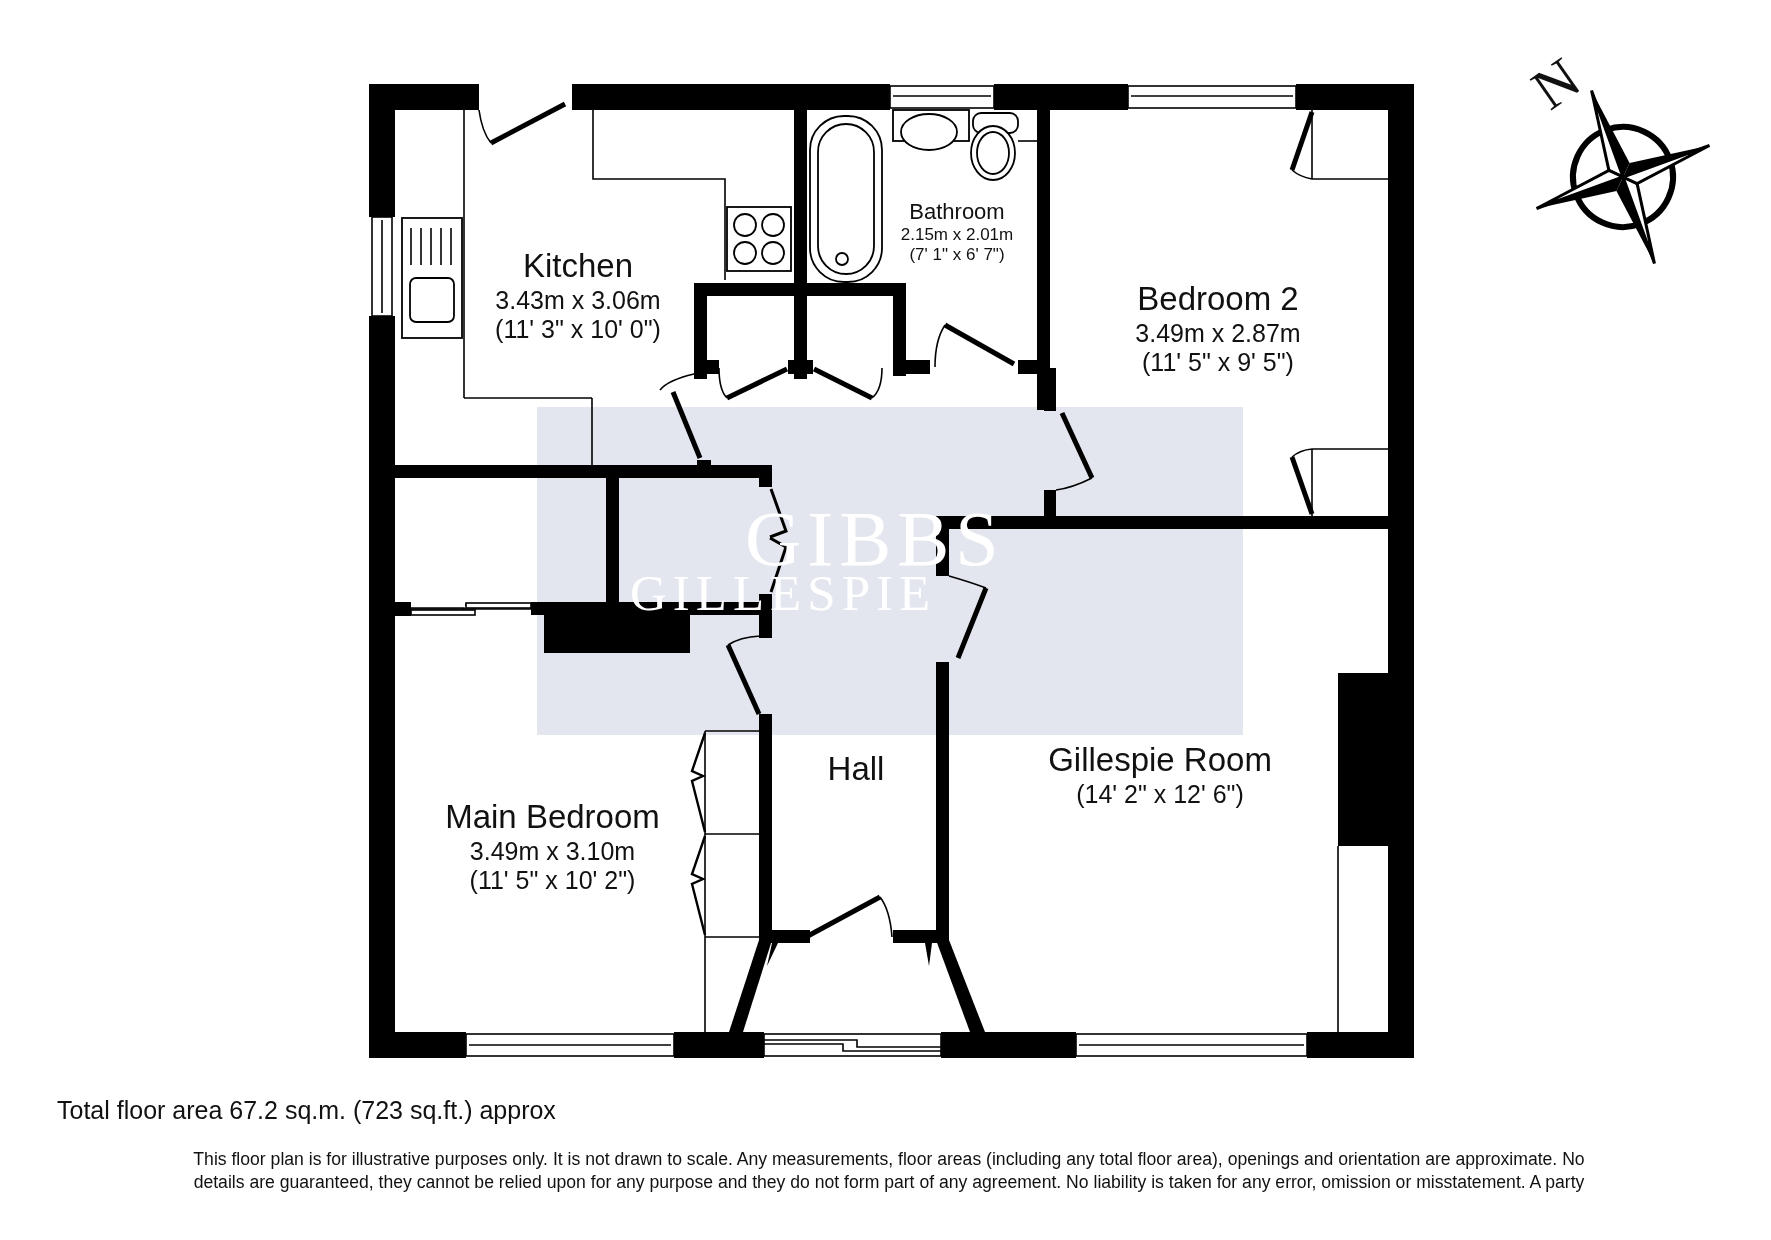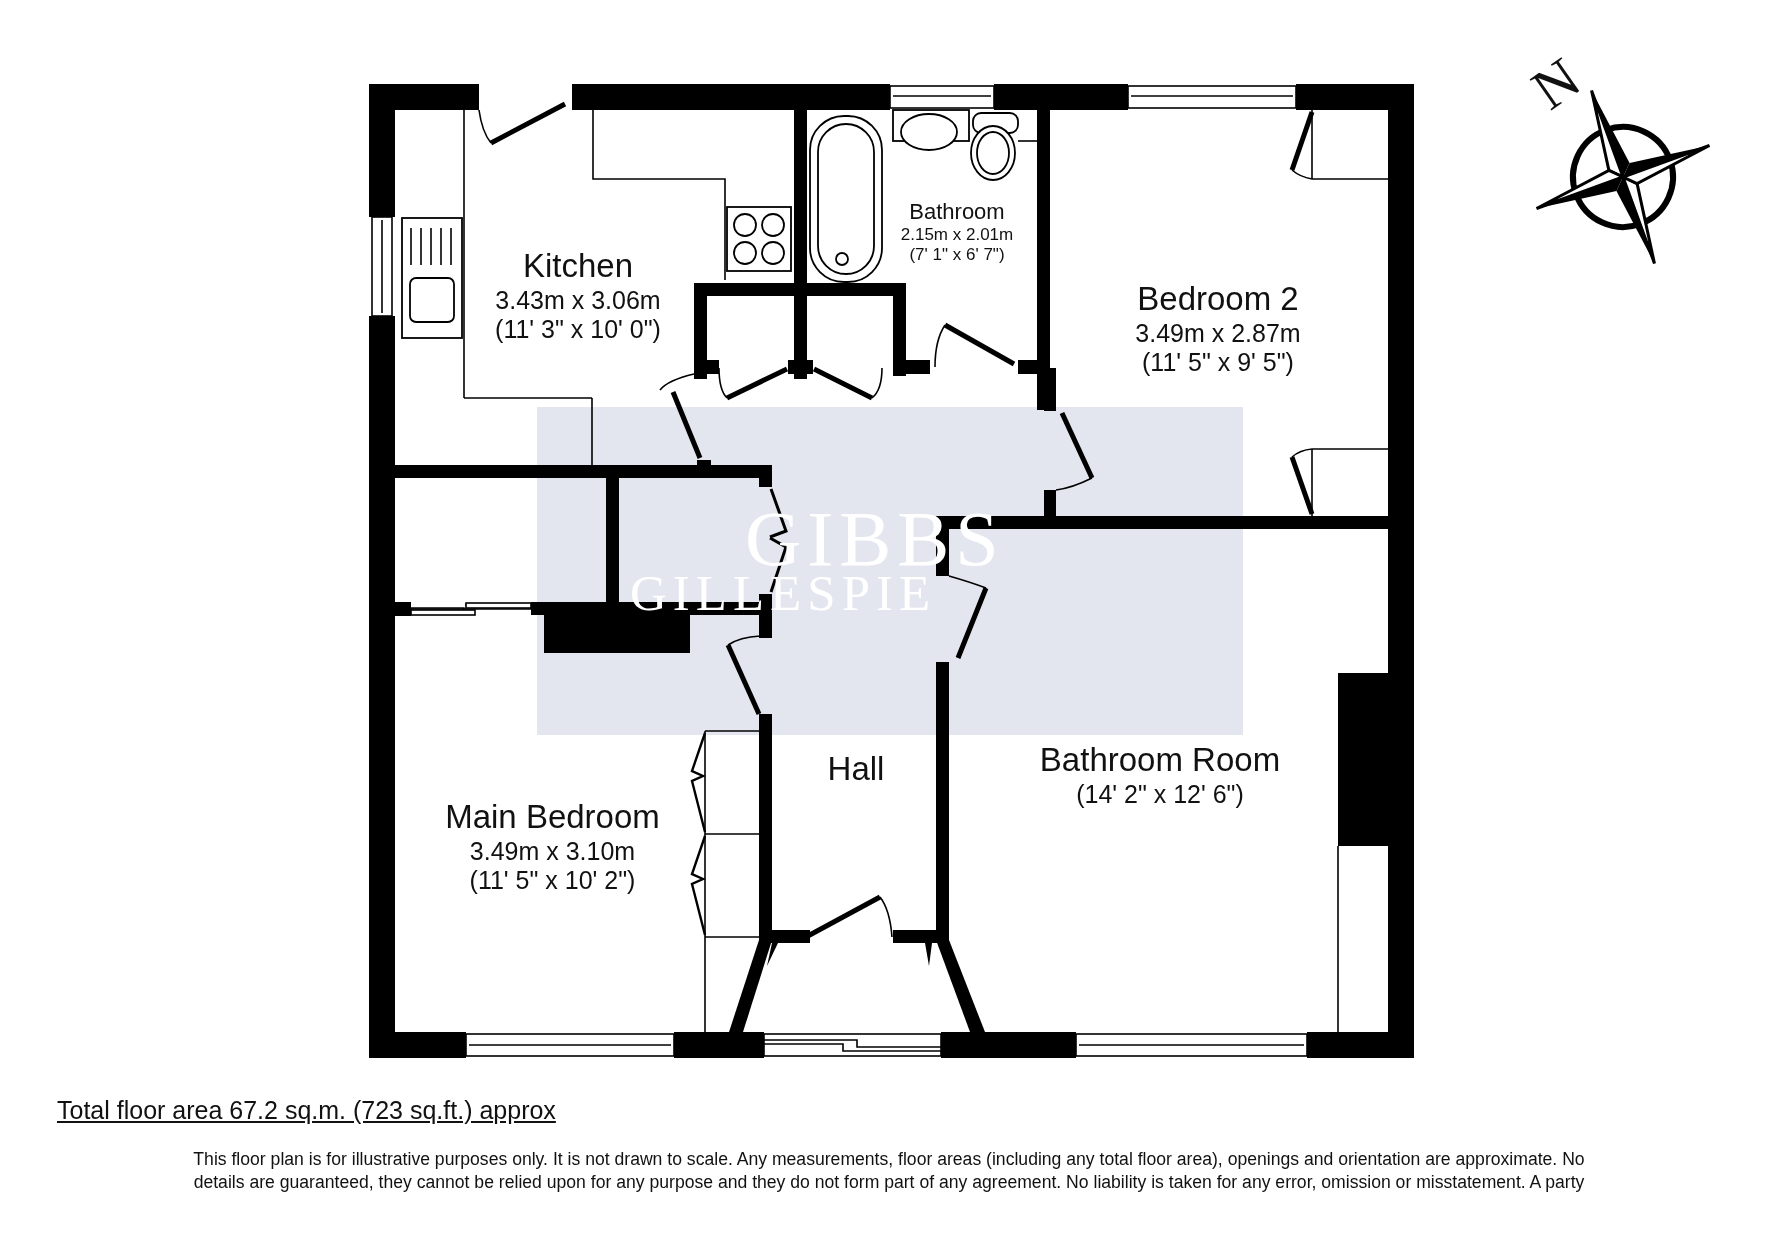--- a/index.html
+++ b/index.html
@@ -11,21 +11,21 @@
     .door { fill: none; stroke: #000; stroke-width: 5; stroke-linecap: butt; }
     .arc { fill: none; stroke: #000; stroke-width: 1.6; }
     .win { fill: #fff; stroke: #000; stroke-width: 1.6; }
     .fixture { fill: #fff; stroke: #000; stroke-width: 1.8; }
     .room-label { position: absolute; text-align: center; line-height: 1.18; white-space: nowrap; }
     .room-label .name { display: block; font-size: 33px; }
     .room-label .metric, .room-label .imperial { display: block; font-size: 25px; }
     .room-label.small .name { font-size: 22px; }
     .room-label.small .metric, .room-label.small .imperial { font-size: 17px; line-height: 1.15; }
     .hall .name { font-size: 33px; }
-    .footer-area { position: absolute; left: 57px; top: 1096px; font-size: 25px; text-decoration: underline; }
+    .footer-area { position: absolute; left: 57px; top: 1096px; font-size: 25px; }
     .disclaimer { position: absolute; left: 44px; top: 1148px; width: 1690px; text-align: center;
                   font-size: 17.6px; line-height: 23px; }
     .watermark { position: absolute; left: 537px; top: 407px; width: 706px; height: 328px;
                  background: #e3e6ee; }
     .wm-text { position: absolute; font-family: "Liberation Serif", "DejaVu Serif", serif;
                color: #ffffff; letter-spacing: 6px; white-space: nowrap; }
     .wm-line1 { left: 745px; top: 478px; font-size: 78px; margin-top: 16px; }
     .wm-line2 { left: 630px; top: 564px; font-size: 51px; }
     .compass-n { position: absolute; left: 1535px; top: 50px; font-family: "Liberation Serif", serif;
                  font-size: 58px; transform: rotate(-35deg); transform-origin: center; }
@@ -248,21 +248,21 @@
   <span class="imperial">(7' 1" x 6' 7")</span>
 </div>
 
 <div class="room-label" style="left:1108px; top:280px; width:220px;">
   <span class="name">Bedroom 2</span>
   <span class="metric">3.49m x 2.87m</span>
   <span class="imperial">(11' 5" x 9' 5")</span>
 </div>
 
 <div class="room-label" style="left:1010px; top:741px; width:300px;">
-  <span class="name">Bathroom Room</span>
+  <span class="name">Gillespie Room</span>
   <span class="imperial">(14' 2" x 12' 6")</span>
 </div>
 
 <div class="room-label" style="left:420px; top:798px; width:265px;">
   <span class="name">Main Bedroom</span>
   <span class="metric">3.49m x 3.10m</span>
   <span class="imperial">(11' 5" x 10' 2")</span>
 </div>
 
 <div class="room-label hall" style="left:806px; top:750px; width:100px;">

